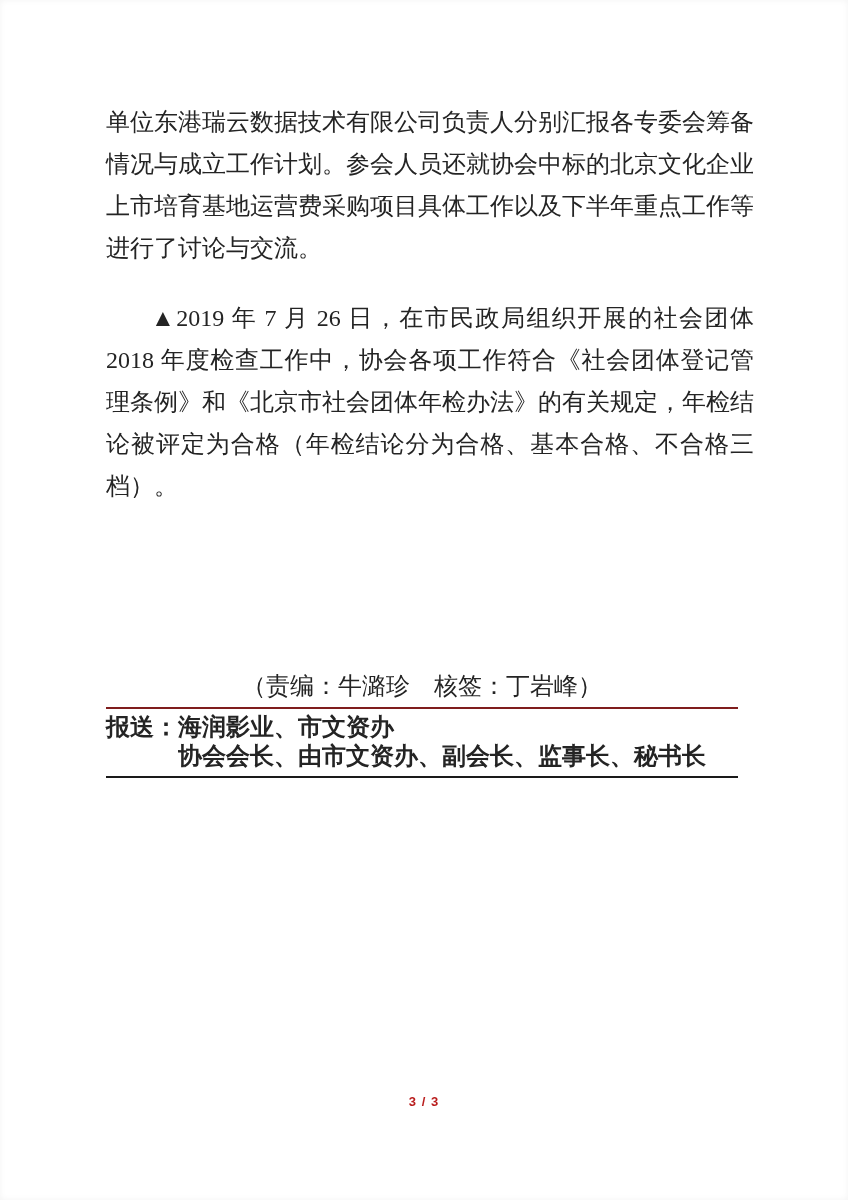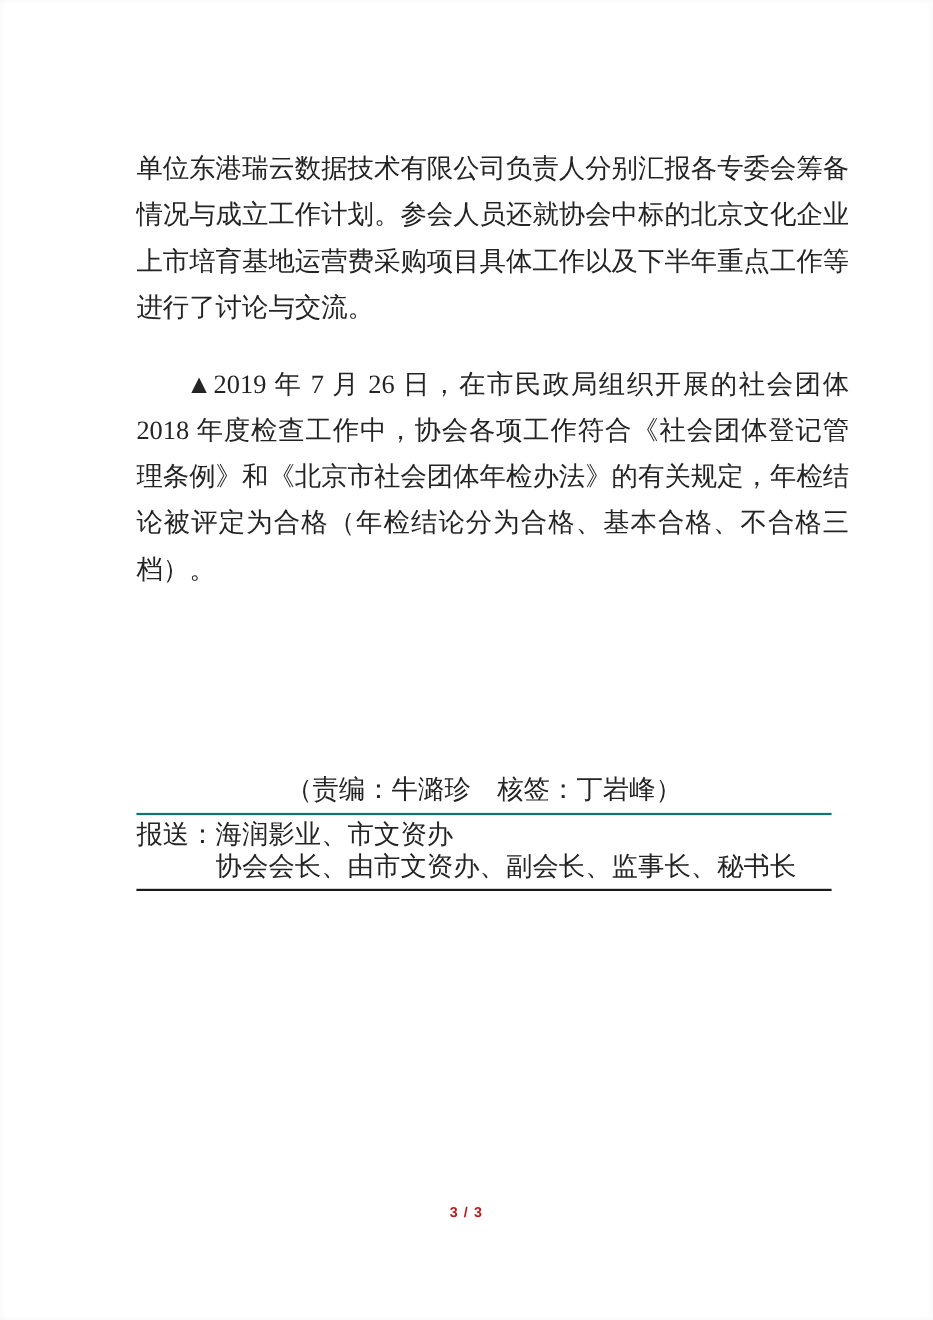--- a/index.html
+++ b/index.html
@@ -12,24 +12,23 @@
     width: 848px;
     height: 1200px;
     background: #ffffff;
     overflow: hidden;
     font-family: "Liberation Serif", "DejaVu Serif", serif;
     color: #242424;
     box-shadow: inset 0 0 6px rgba(0,0,0,0.05);
   }
   .content {
     position: absolute;
-    left: 124px;
+    left: 106px;
     top: 101px;
     width: 648px;
-    margin-top: 32px;
   }
   .para {
     margin: 0 0 28px 0;
     font-size: 24px;
     line-height: 42px;
     text-align: justify;
     letter-spacing: 0;
   }
   .para.indent {
     text-indent: 45px;
@@ -37,23 +36,24 @@
   .editor-line {
     margin-top: 158px;
     font-size: 24px;
     line-height: 42px;
     text-align: center;
     padding-right: 16px;
     white-space: nowrap;
   }
   .dist-box {
     margin-right: 16px;
-    border-top: 2px solid #0f766e;
+    border-top: 2px solid #7f1d1d;
     border-bottom: 2px solid #1a1a1a;
     padding: 4px 0 5px 0;
+    font-weight: bold;
   }
   .dist-row {
     display: flex;
     font-size: 24px;
     line-height: 29px;
   }
   .dist-label {
     flex: 0 0 72px;
     white-space: pre;
   }

